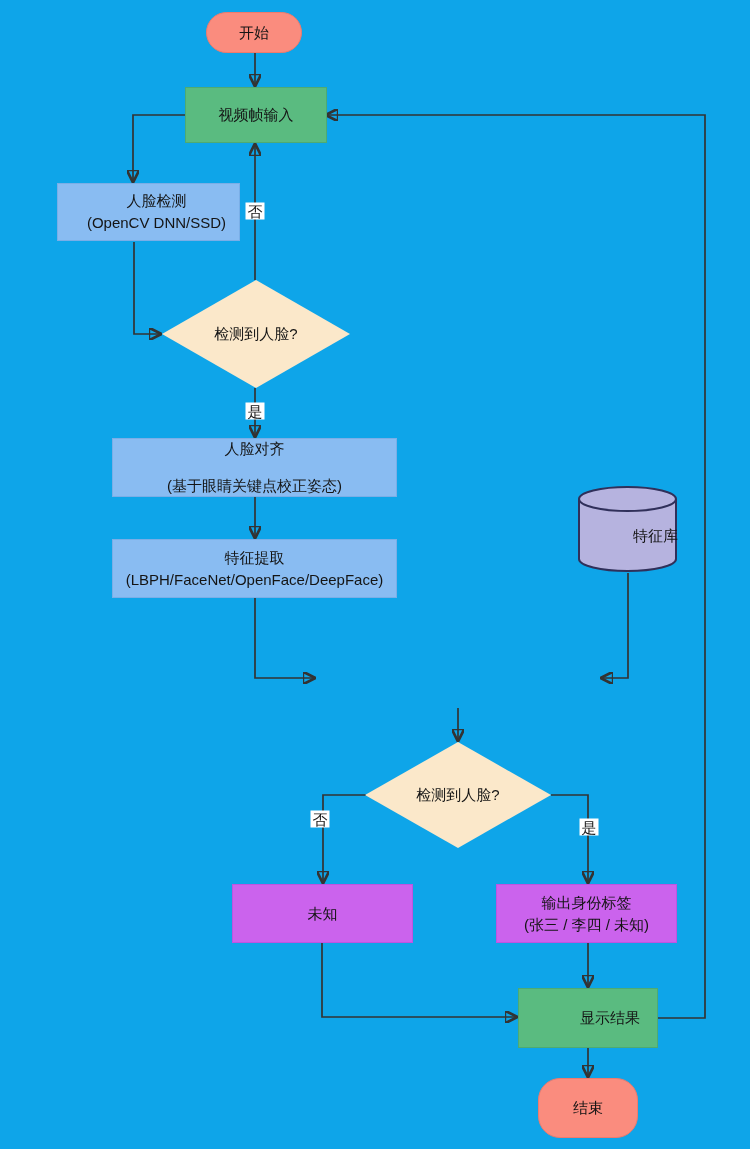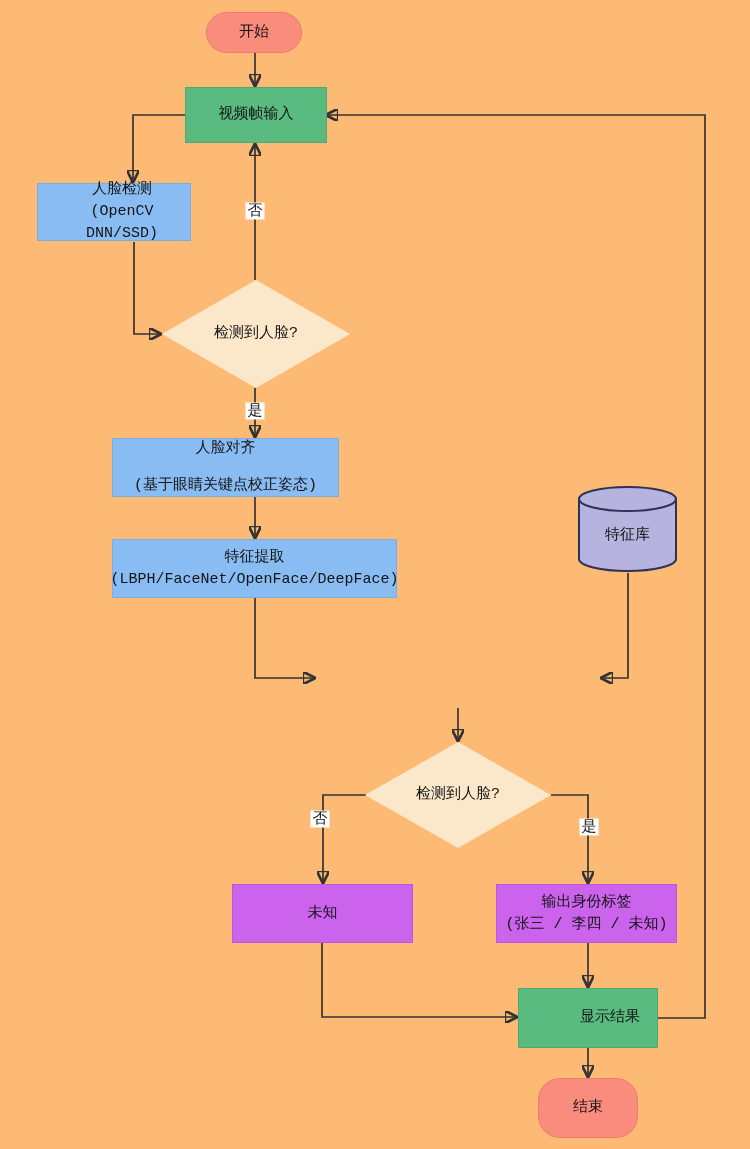--- a/index.html
+++ b/index.html
@@ -1,31 +1,31 @@
 <!DOCTYPE html>
 <html><head>
 <meta charset="utf-8">
 <style>
   html,body{margin:0;padding:0;background:#ffffff;}
   #canvas{
-    position:relative;width:750px;height:1149px;background:#fdba74;overflow:hidden;
-    font-family:Liberation Mono, monospace;color:#141414;
+    position:relative;width:750px;height:1149px;background:#0ea5e9;overflow:hidden;
+    font-family:Liberation Sans, sans-serif;color:#141414;
   }
   .edges{position:absolute;left:0;top:0;width:750px;height:1149px;}
   .edges path{fill:none;stroke:#333333;stroke-width:1.7px;}
   .node{
     position:absolute;display:flex;flex-direction:column;align-items:center;justify-content:center;
     text-align:center;font-size:15px;line-height:22px;box-sizing:border-box;
   }
   .pill{background:#FA8C7E;border:1px solid #F07A6C;border-radius:22px;}
   .green{background:#5ABB80;border:1px solid #4EAA72;}
   .blue{background:#89BCF2;border:1px solid #7AAEE7;}
   .purple{background:#CB63ED;border:1px solid #BE54E1;}
   .diamond{background:#FBE8CA;clip-path:polygon(50% 0,100% 50%,50% 100%,0 50%);border:none;}
-  .cyl{background:transparent;}
+  .cyl{background:transparent;align-items:flex-end;}
   .cyl svg{position:absolute;left:0;top:0;}
   .cyl .lbl{position:relative;padding-top:14px;}
   .edge-label{
     position:absolute;transform:translate(-50%,-50%);background:#ffffff;
     font-size:15px;line-height:17px;padding:0 2px;color:#141414;
   }
 </style>
 </head>
 <body>
 
@@ -55,30 +55,30 @@
   </svg>
 
   <div class="node pill" style="left:206px;top:12px;width:96px;height:41px;">
     <span>开始</span>
   </div>
 
   <div class="node green" style="left:185px;top:87px;width:142px;height:56px;">
     <span>视频帧输入</span>
   </div>
 
-  <div class="node blue" style="left:37px;top:183px;width:154px;height:58px;padding-left:16px;">
+  <div class="node blue" style="left:57px;top:183px;width:183px;height:58px;padding-left:16px;">
     <span>人脸检测</span>
     <span>(OpenCV DNN/SSD)</span>
   </div>
 
   <div class="node diamond" style="left:162px;top:280px;width:188px;height:108px;">
     <span>检测到人脸?</span>
   </div>
 
-  <div class="node blue" style="left:112px;top:438px;width:227px;height:59px;gap:15px;">
+  <div class="node blue" style="left:112px;top:438px;width:285px;height:59px;gap:15px;">
     <span>人脸对齐</span>
     <span>(基于眼睛关键点校正姿态)</span>
   </div>
 
   <div class="node blue" style="left:112px;top:539px;width:285px;height:59px;text-align:right;">
     <span>特征提取</span>
     <span>(LBPH/FaceNet/OpenFace/DeepFace)</span>
   </div>
 
   <div class="node cyl" style="left:577px;top:485px;width:101px;height:88px;">

